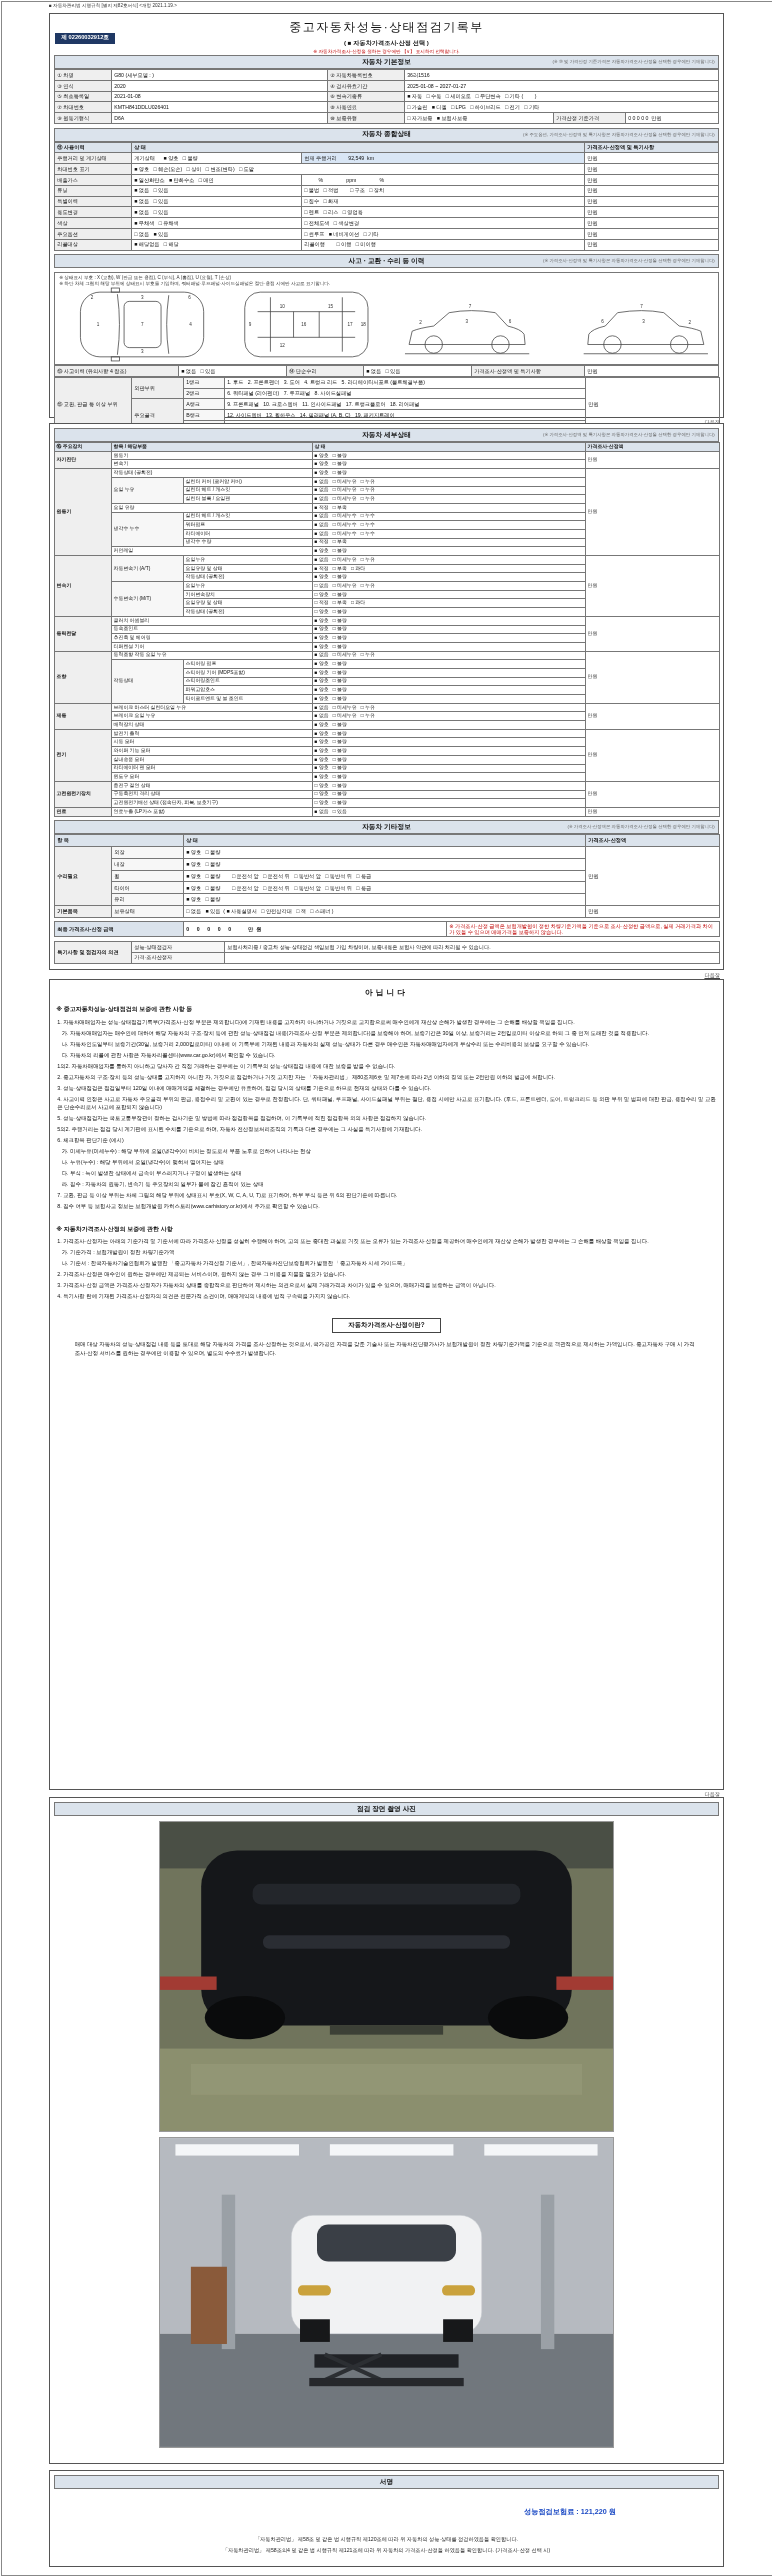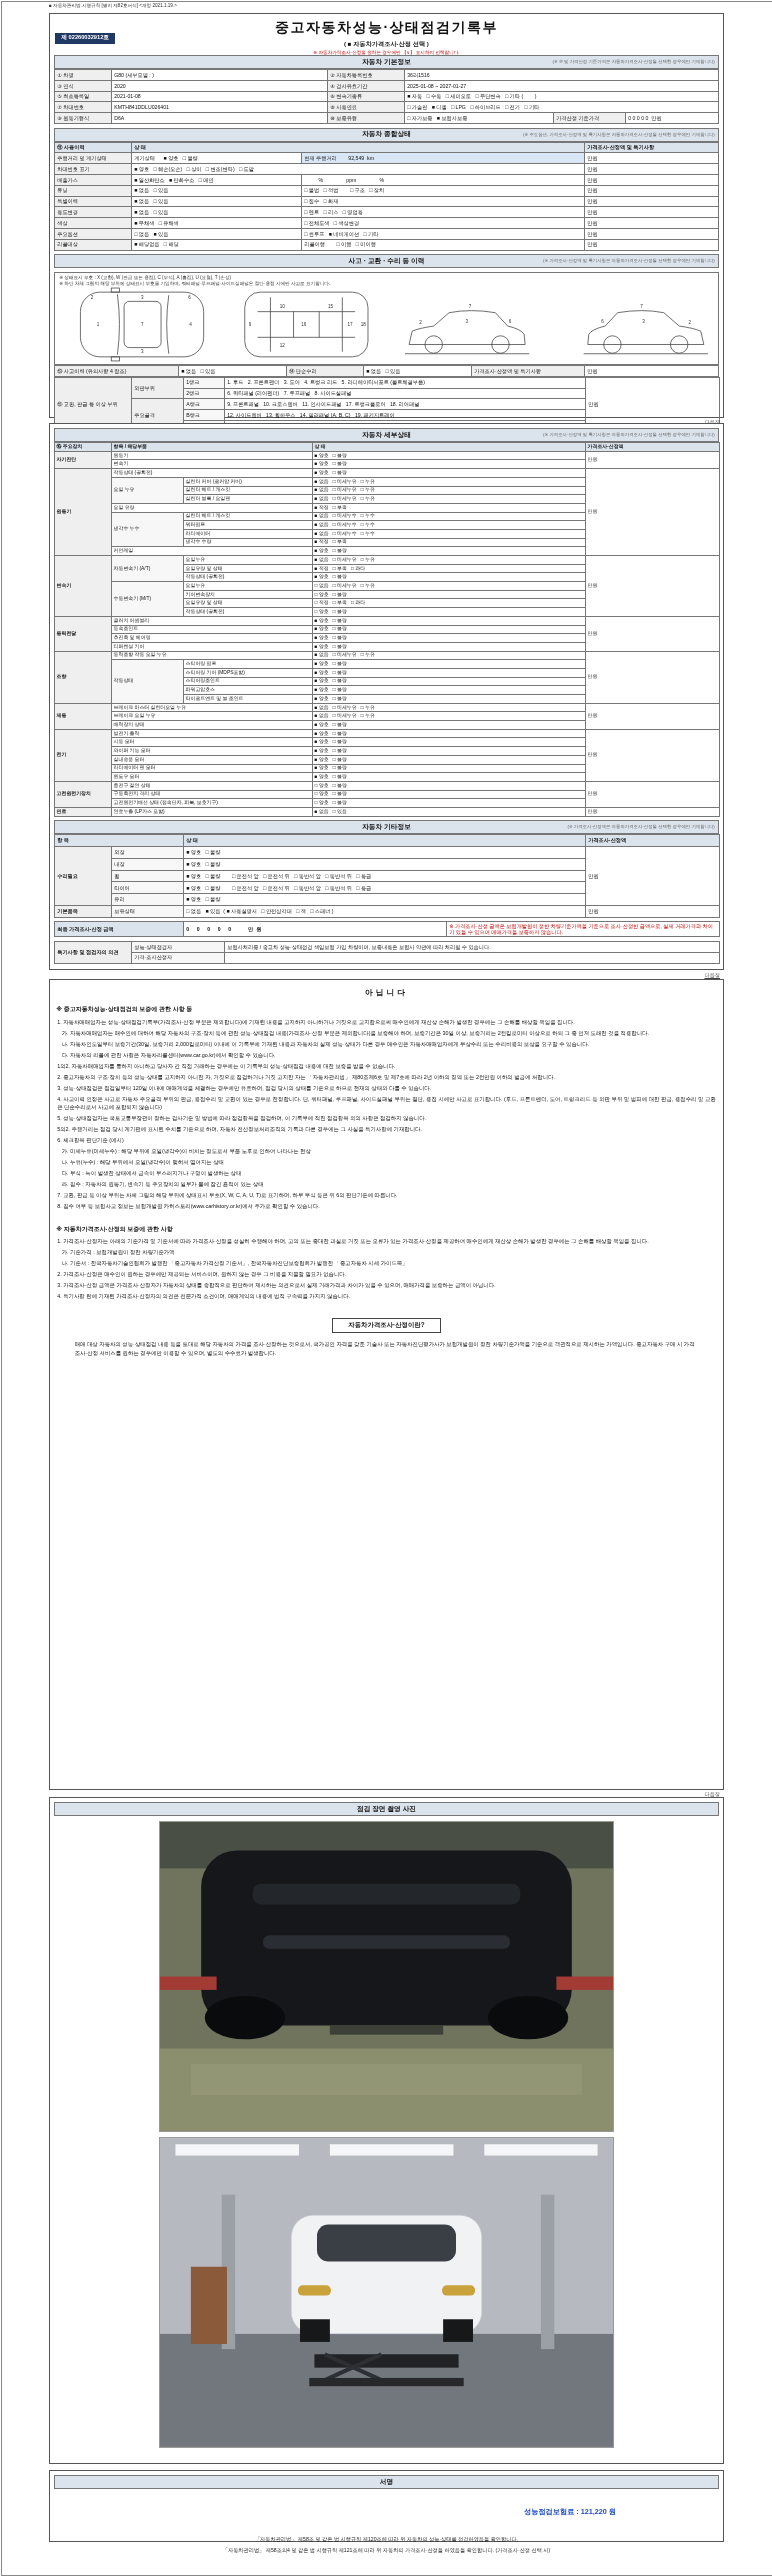--- a/index.html
+++ b/index.html
@@ -6,29 +6,29 @@
     font-family:"Liberation Sans","DejaVu Sans",sans-serif;color:#111;overflow:hidden;}
   .frame{position:absolute;left:1px;top:1px;width:770px;height:2573px;border:0.5px solid #888;}
   .top-note{position:absolute;left:49px;top:3.1px;font-size:4.6px;color:#333;}
 
   .box{position:absolute;left:49px;width:675px;border:1px solid #555;background:#fff;
     box-sizing:border-box;padding:3.1px 4.1px;}
   #box1{top:13.4px;height:405px;}
   #box2{top:423px;height:547px;}
   #box3{top:979px;height:811px;}
   #box4{top:1797px;height:667px;}
-  #box5{top:2470px;height:72px;}
+  #box5{top:2470px;height:97px;}
 
   .next-link{position:absolute;right:52px;font-size:5.2px;color:#444;text-decoration:underline;cursor:pointer;}
   #next1{top:419px;} #next2{top:972px;} #next3{top:1791px;}
 
   .doc-head{position:relative;height:34px;}
   .doc-no{position:absolute;left:1px;top:15.5px;background:#1f3864;color:#fff;font-size:5.7px;
     font-weight:bold;padding:1.5px 6.2px;}
-  .doc-title{text-align:center;font-size:14px;font-weight:bold;letter-spacing:1.5px;padding-top:1.5px;}
+  .doc-title{text-align:center;font-size:12px;font-weight:normal;letter-spacing:1.5px;padding-top:1.5px;}
   .doc-sub{text-align:center;font-size:6.2px;font-weight:bold;margin-top:2.6px;}
   .doc-sub-note{text-align:center;font-size:4.6px;color:#c00000;margin-top:1px;}
 
   .sec-bar{background:#dbe3ec;border:0.5px solid #777;text-align:center;font-weight:bold;
     font-size:6.7px;padding:1.5px 0;position:relative;margin-top:3.6px;}
   .sec-note{position:absolute;right:3.1px;top:3.1px;font-weight:normal;font-size:4.4px;color:#666;}
 
   table.f{width:100%;border-collapse:collapse;table-layout:fixed;}
   table.f td{border:0.5px solid #777;font-size:5.2px;padding:0.5px 2.1px;height:8.8px;
     white-space:pre-wrap;word-break:break-all;vertical-align:middle;text-align:left;line-height:1.25;}

